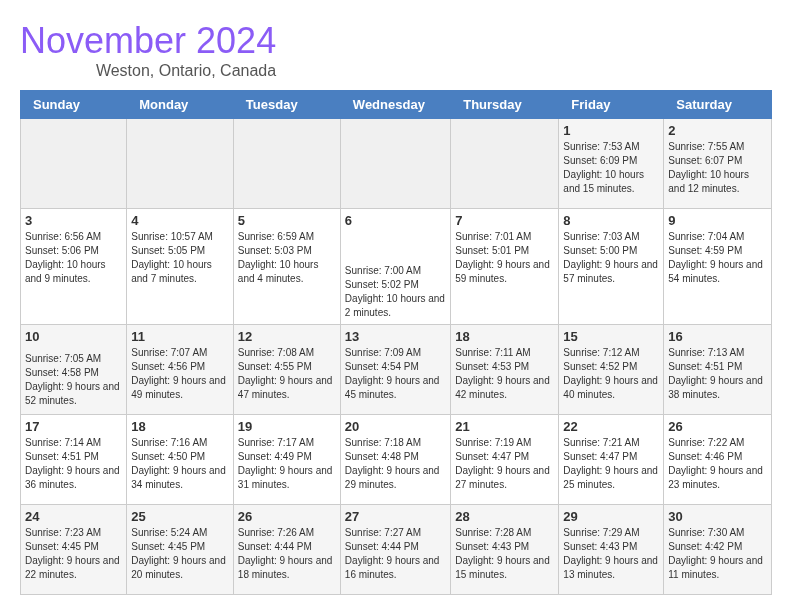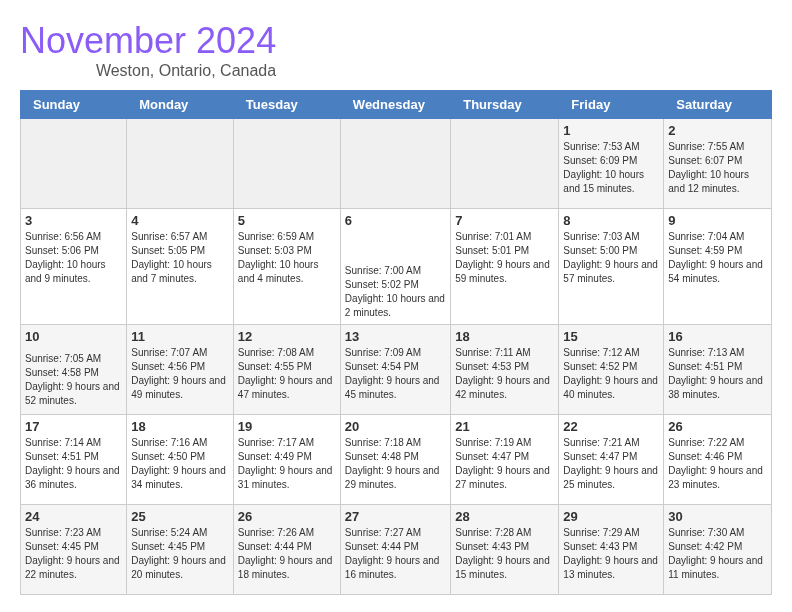--- a/index.html
+++ b/index.html
@@ -136,21 +136,21 @@
       </tr>
       <tr>
         <td>
           <span class="day-number">3</span>
           <div class="day-info" style="white-space: pre-line;">Sunrise: 6:56 AM
 Sunset: 5:06 PM
 Daylight: 10 hours and 9 minutes.</div>
         </td>
         <td>
           <span class="day-number">4</span>
-          <div class="day-info" style="white-space: pre-line;">Sunrise: 6:57 AM
+          <div class="day-info" style="white-space: pre-line;">Sunrise: 10:57 AM
 Sunset: 5:05 PM
 Daylight: 10 hours and 7 minutes.</div>
         </td>
         <td>
           <span class="day-number">5</span>
           <div class="day-info" style="white-space: pre-line;">Sunrise: 6:59 AM
 Sunset: 5:03 PM
 Daylight: 10 hours and 4 minutes.</div>
         </td>
         <td>

